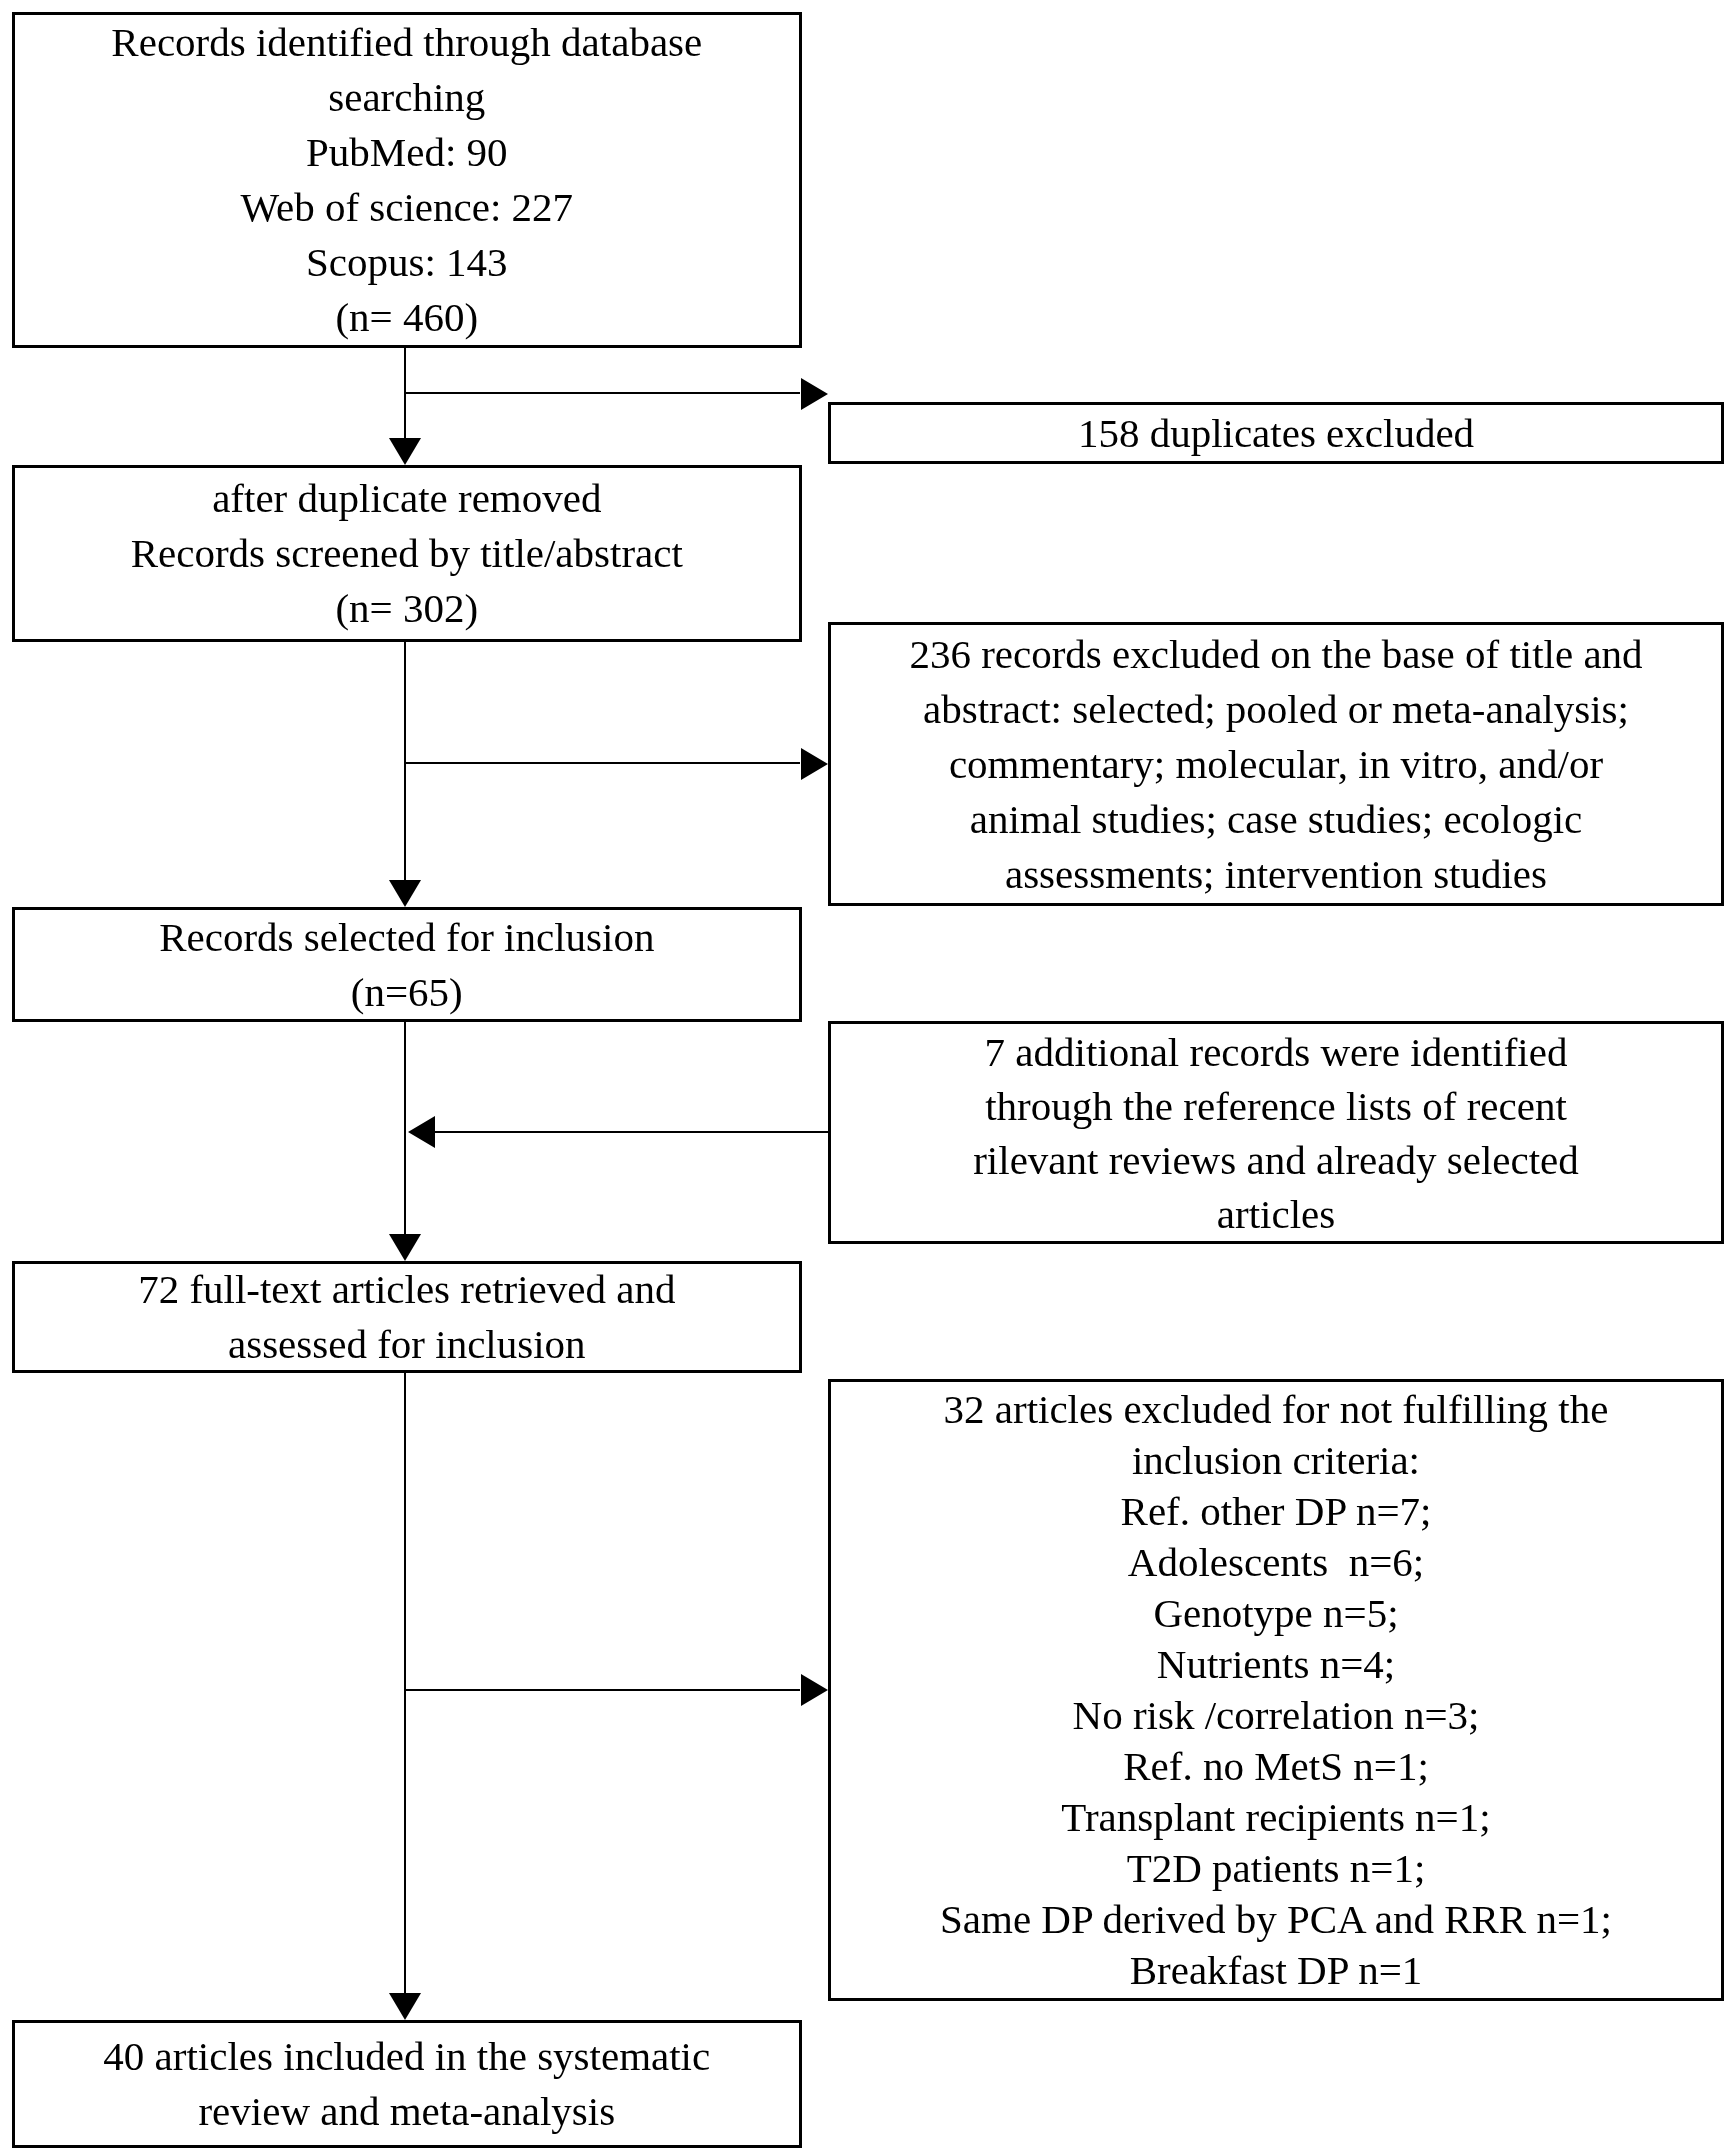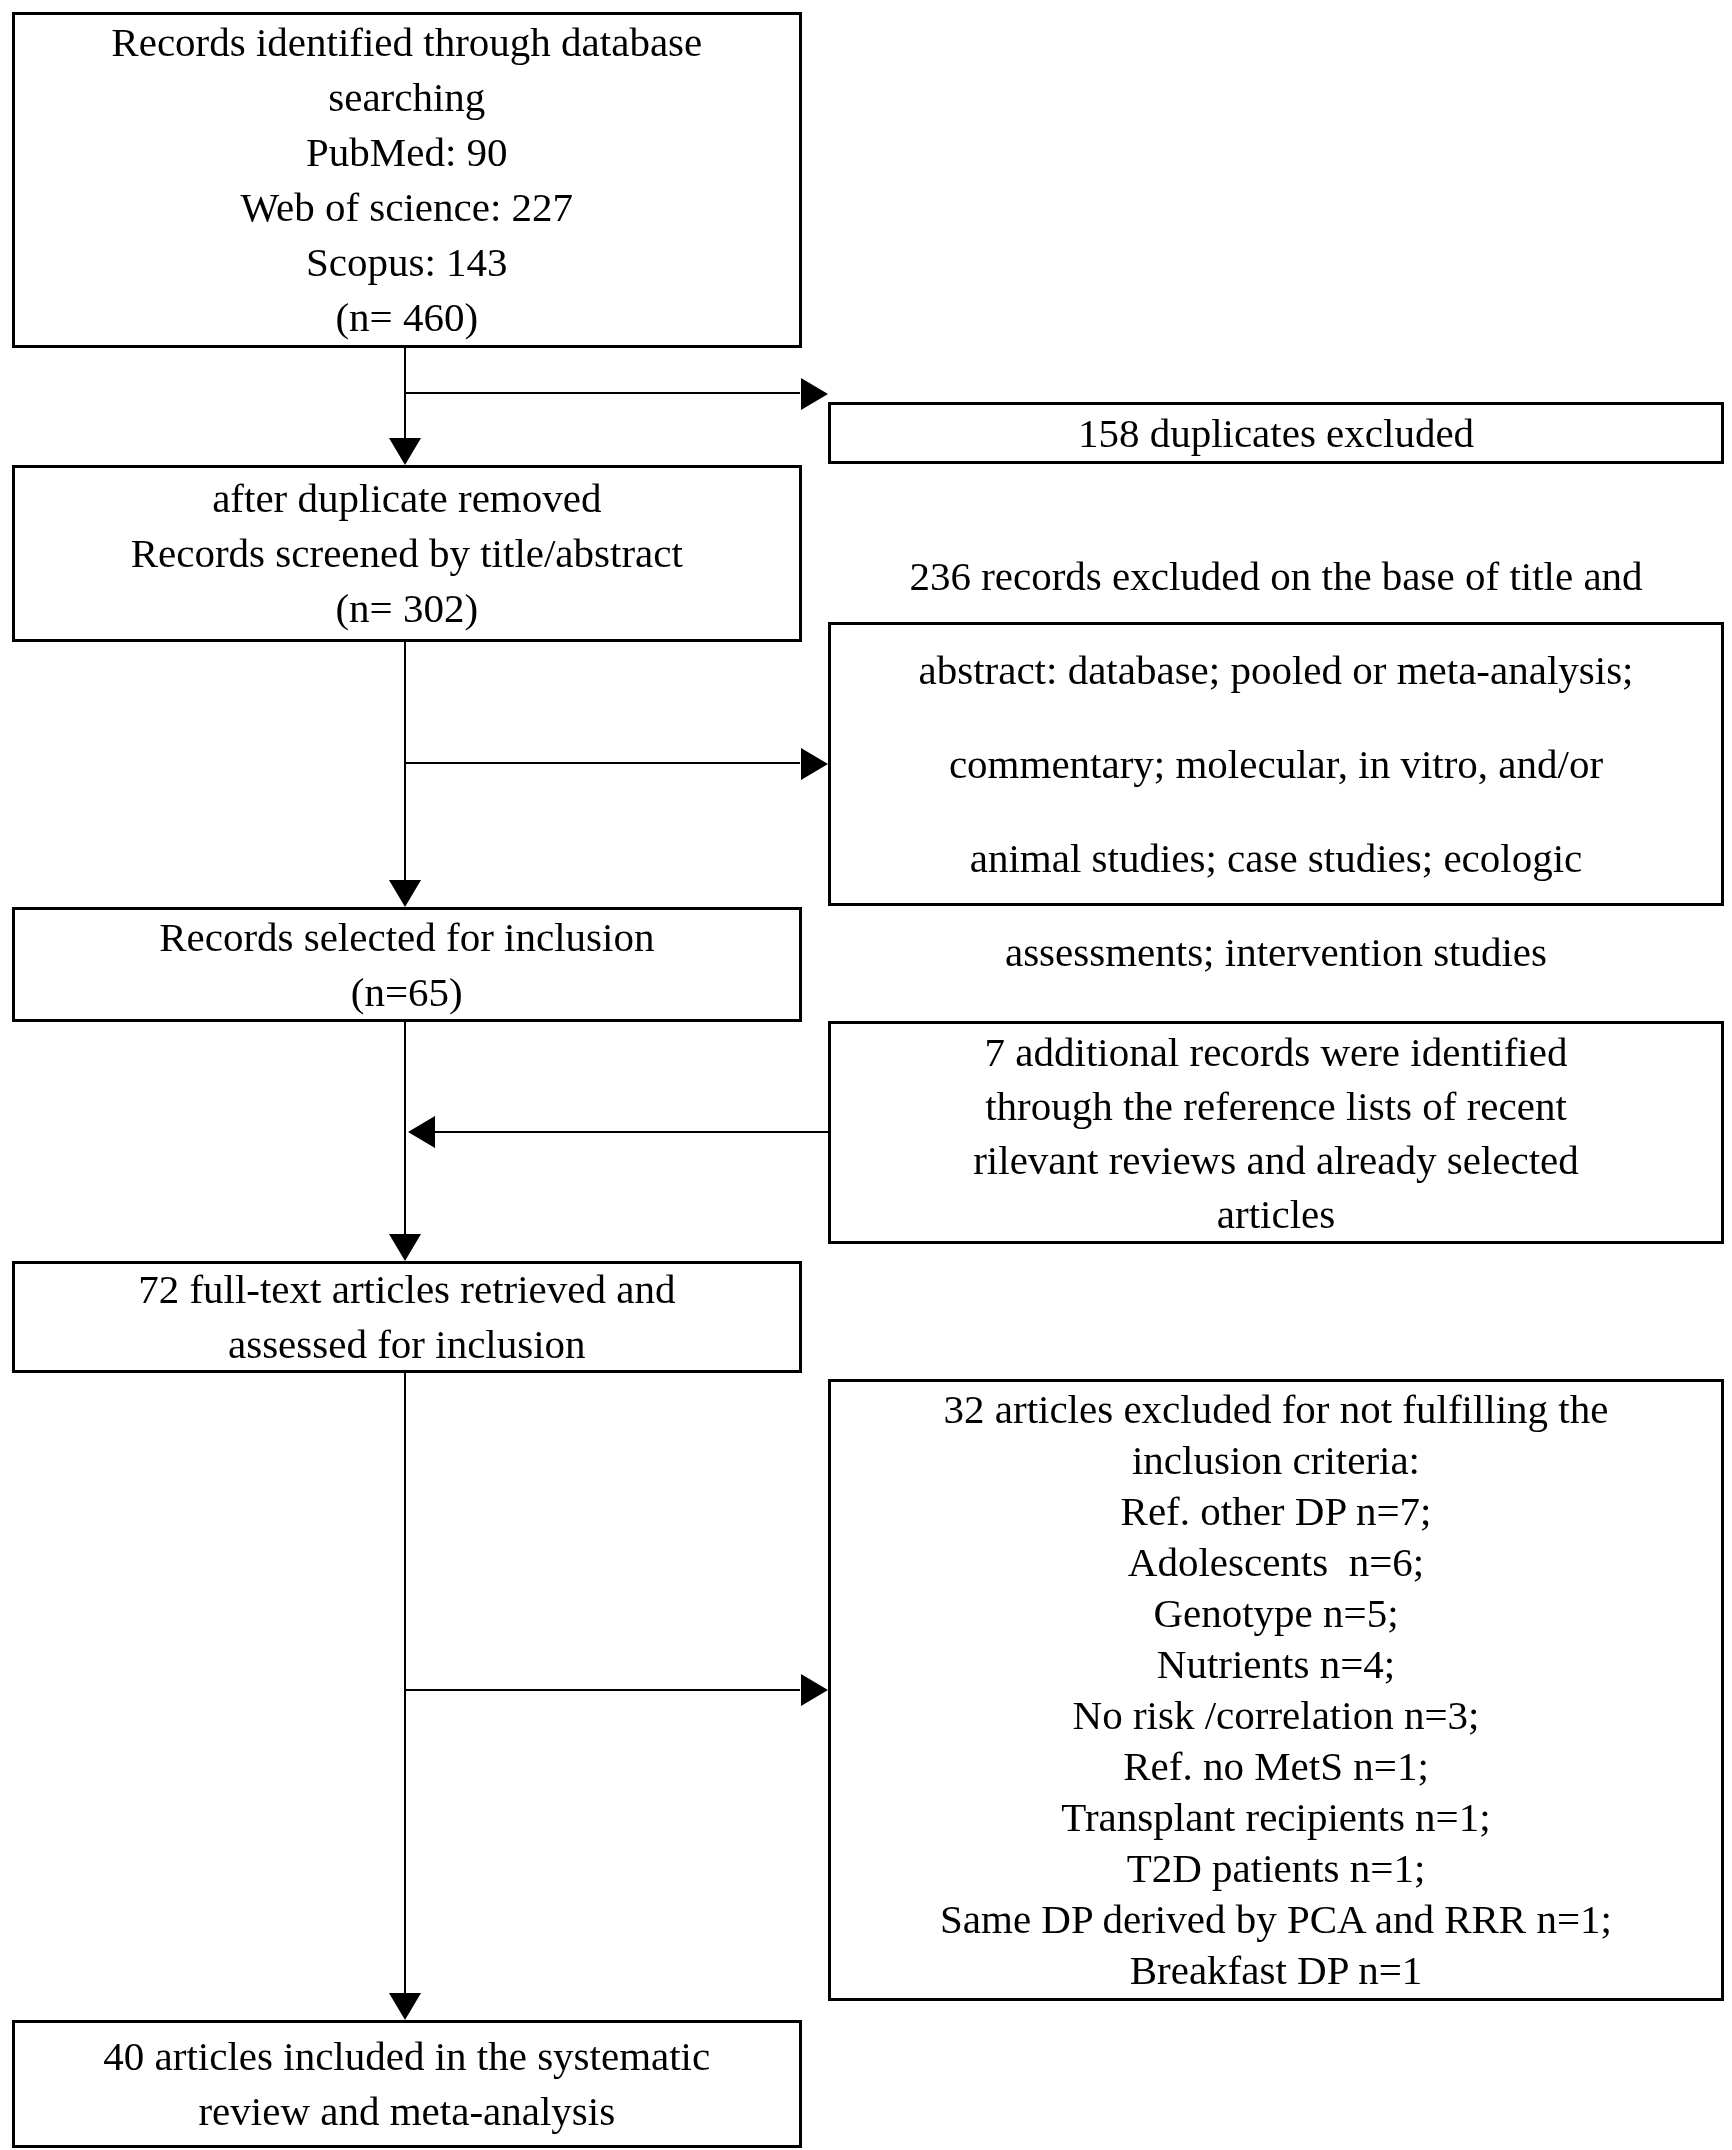--- a/index.html
+++ b/index.html
@@ -35,21 +35,21 @@
   }
   
   .box-a { left: 11.8px;   top: 11.8px;   width: 790px; height: 336px; }
   .box-b { left: 11.8px;   top: 465px;  width: 790px; height: 177px; }
   .box-c { left: 11.8px;   top: 907px; width: 790px; height: 115px; justify-content: space-between; }
   .box-d { left: 11.8px;   top: 1261px; width: 790px; height: 112px; }
   .box-e { left: 11.8px;   top: 2020px; width: 790px; height: 128px; }
   .box-c .bl, .box-d .bl, .box-e .bl { line-height: 55px; }
   
   .box-r1 { left: 828px; top: 362px;  width: 896px; height: 62px; margin-top: 40px; }
-  .box-r2 { left: 828px; top: 622px; width: 896px; height: 284px; gap: 39px; }
+  .box-r2 { left: 828px; top: 622px; width: 896px; height: 284px; }
   .box-r3 { left: 828px; top: 1021px; width: 896px; height: 223px; }
   .box-r4 { left: 828px; top: 1379px; width: 896px; height: 622px; }
   .box-r3 .bl { line-height: 54px; text-align: center; }
   .box-r4 .bl { line-height: 51px; }
 
   
   .vline {
     position: absolute;
     width: 2.4px;
     background: #000000;
@@ -140,21 +140,21 @@
     <span class="bl">40 articles included in the systematic</span>
     <span class="bl">review and meta-analysis</span>
   </div>
 
   <div class="box box-r1">
     <span class="bl">158 duplicates excluded</span>
   </div>
 
   <div class="box box-r2">
     <span class="bl">236 records excluded on the base of title and</span>
-    <span class="bl">abstract: database; pooled or meta-analysis;</span>
+    <span class="bl">abstract: selected; pooled or meta-analysis;</span>
     <span class="bl">commentary; molecular, in vitro, and/or</span>
     <span class="bl">animal studies; case studies; ecologic</span>
     <span class="bl">assessments; intervention studies</span>
   </div>
 
   <div class="box box-r3">
     <span class="bl">7 additional records were identified</span>
     <span class="bl">through the reference lists of recent</span>
     <span class="bl">rilevant reviews and already selected</span>
     <span class="bl">articles</span>

